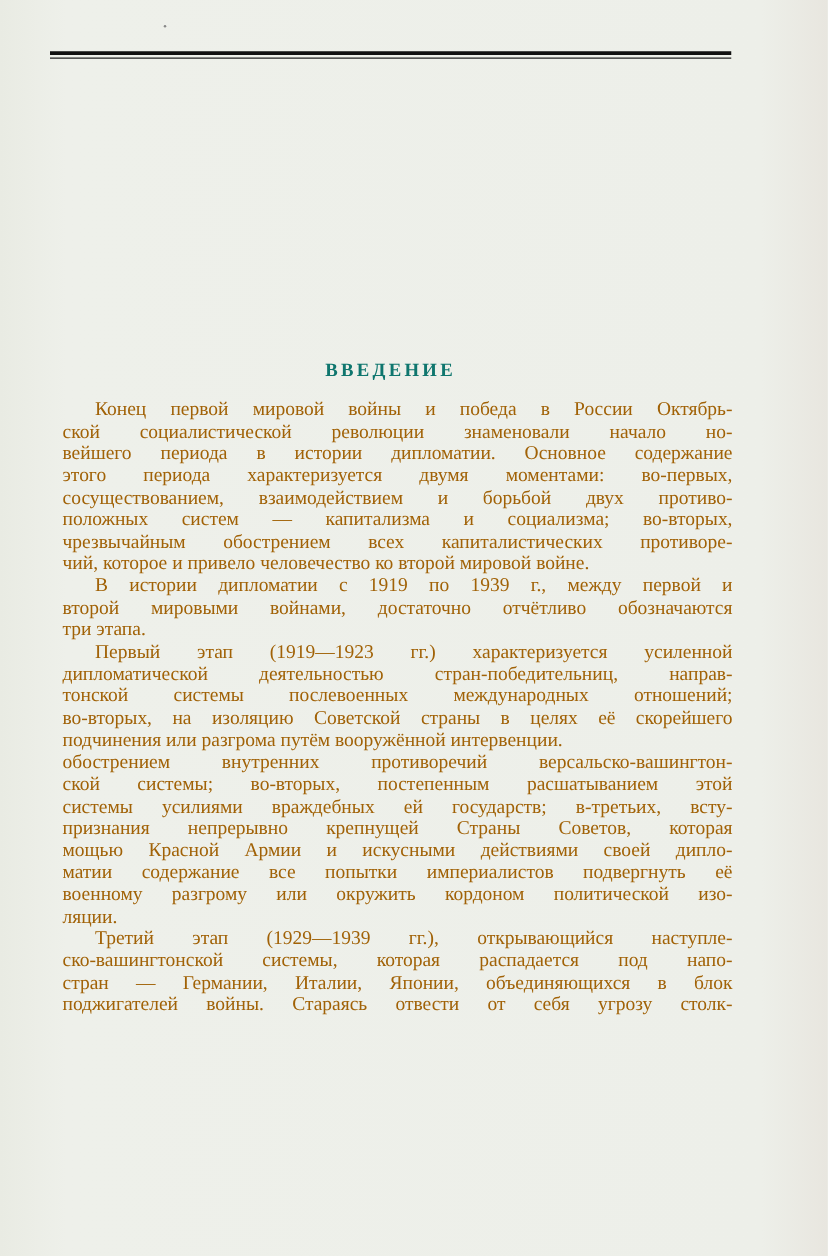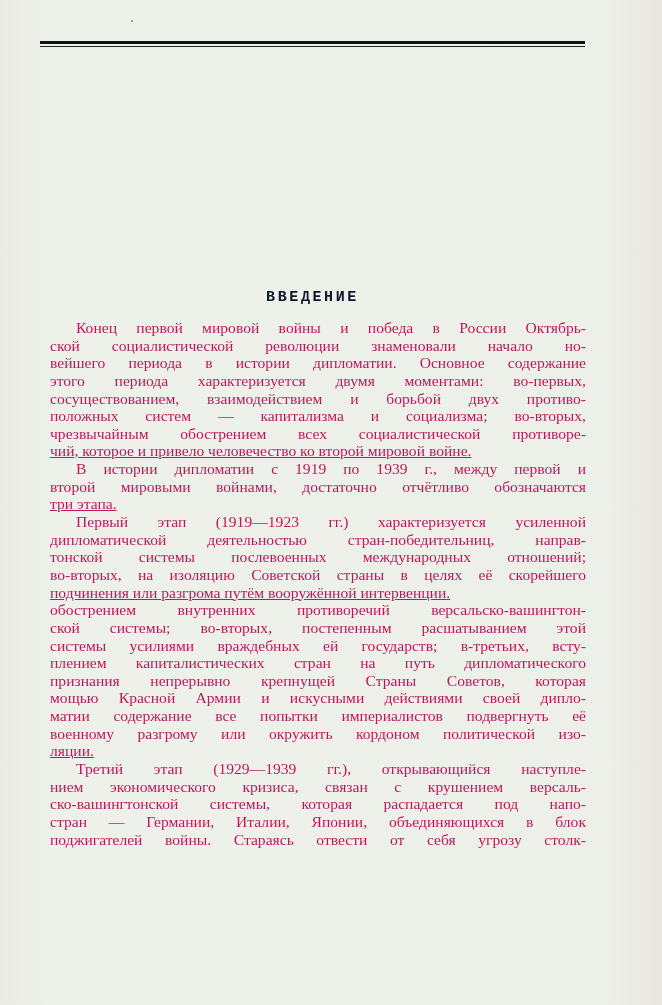--- a/index.html
+++ b/index.html
@@ -13,29 +13,29 @@
   }
   .rule-wrap {
     position:absolute; left:40px; top:41px; width:545px;
   }
   .rule-thick { height:3px; background:#111; }
   .rule-gap { height:2px; }
   .rule-thin { height:1px; background:#222; }
   .title {
     position:absolute; top:289px; left:40px; width:545px;
     text-align:center; font-weight:bold;
-    font-size:15px; letter-spacing:2.6px; color:#0f172a;font-family:Liberation Mono, monospace;
+    font-size:15px; letter-spacing:2.6px; color:#0f766e;
   }
   .body-text {
     position:absolute; left:50px; top:319px; width:536px;
     font-size:15.6px; line-height:17.65px; text-align:justify;
-    color:#be185d;
+    color:#a16207;
   }
   .line { display:block; text-align:justify; text-align-last:justify; white-space:nowrap; height:17.65px; }
-  .line.last { text-align-last:left;text-decoration:underline; }
+  .line.last { text-align-last:left; }
   .line.indent { padding-left:26px; }
   .page-dot { position:absolute; left:131px; top:20px; width:2px; height:2px; background:#888; border-radius:1px; }
 </style>
 </head>
 <body>
 
 <div class="page-dot"></div>
 
 <div class="rule-wrap">
   <div class="rule-thick"></div>
@@ -46,46 +46,44 @@
 <div class="title">ВВЕДЕНИЕ</div>
 
 <div class="body-text" id="body">
     <div>
       <span class="line indent">Конец первой мировой войны и победа в России Октябрь-</span>
       <span class="line">ской социалистической революции знаменовали начало но-</span>
       <span class="line">вейшего периода в истории дипломатии. Основное содержание</span>
       <span class="line">этого периода характеризуется двумя моментами: во-первых,</span>
       <span class="line">сосуществованием, взаимодействием и борьбой двух противо-</span>
       <span class="line">положных систем — капитализма и социализма; во-вторых,</span>
-      <span class="line">чрезвычайным обострением всех социалистической противоре-</span>
+      <span class="line">чрезвычайным обострением всех капиталистических противоре-</span>
       <span class="line last">чий, которое и привело человечество ко второй мировой войне.</span>
     </div>
     <div>
       <span class="line indent">В истории дипломатии с 1919 по 1939 г., между первой и</span>
       <span class="line">второй мировыми войнами, достаточно отчётливо обозначаются</span>
       <span class="line last">три этапа.</span>
     </div>
     <div>
       <span class="line indent">Первый этап (1919—1923 гг.) характеризуется усиленной</span>
       <span class="line">дипломатической деятельностью стран-победительниц, направ-</span>
       <span class="line">тонской системы послевоенных международных отношений;</span>
       <span class="line">во-вторых, на изоляцию Советской страны в целях её скорейшего</span>
       <span class="line last">подчинения или разгрома путём вооружённой интервенции.</span>
     </div>
     <div>
       <span class="line">обострением внутренних противоречий версальско-вашингтон-</span>
       <span class="line">ской системы; во-вторых, постепенным расшатыванием этой</span>
       <span class="line">системы усилиями враждебных ей государств; в-третьих, всту-</span>
-      <span class="line">плением капиталистических стран на путь дипломатического</span>
       <span class="line">признания непрерывно крепнущей Страны Советов, которая</span>
       <span class="line">мощью Красной Армии и искусными действиями своей дипло-</span>
       <span class="line">матии содержание все попытки империалистов подвергнуть её</span>
       <span class="line">военному разгрому или окружить кордоном политической изо-</span>
       <span class="line last">ляции.</span>
     </div>
     <div>
       <span class="line indent">Третий этап (1929—1939 гг.), открывающийся наступле-</span>
-      <span class="line">нием экономического кризиса, связан с крушением версаль-</span>
       <span class="line">ско-вашингтонской системы, которая распадается под напо-</span>
       <span class="line">стран — Германии, Италии, Японии, объединяющихся в блок</span>
       <span class="line">поджигателей войны. Стараясь отвести от себя угрозу столк-</span>
     </div>
   </div>
 
 </body></html>

